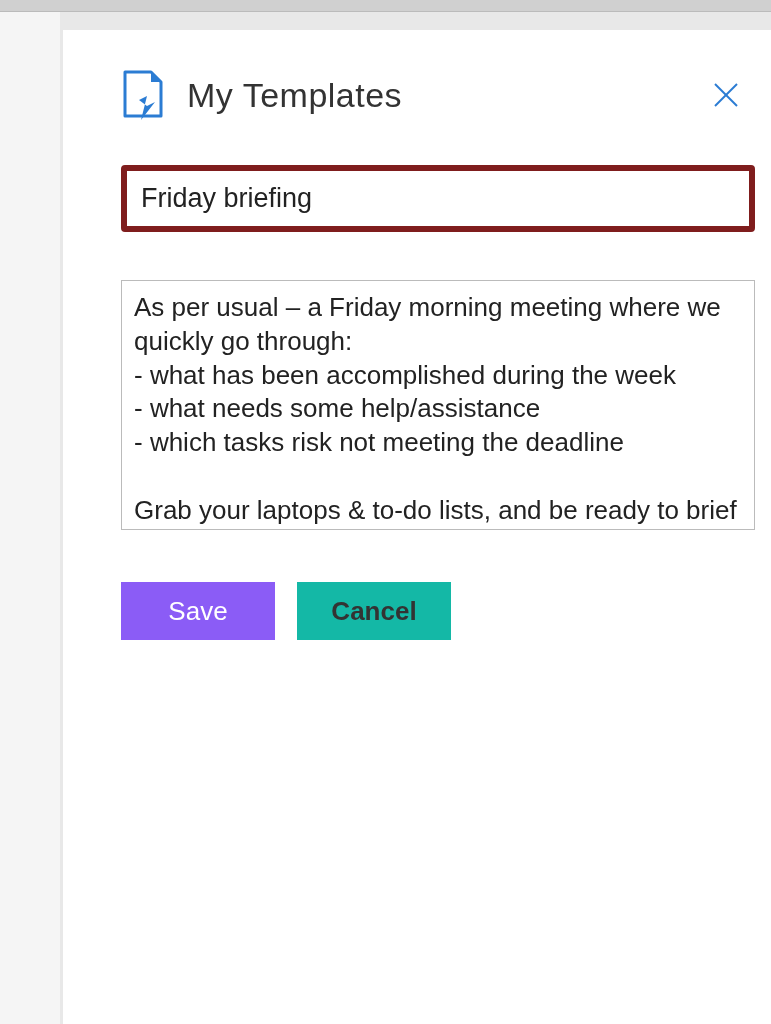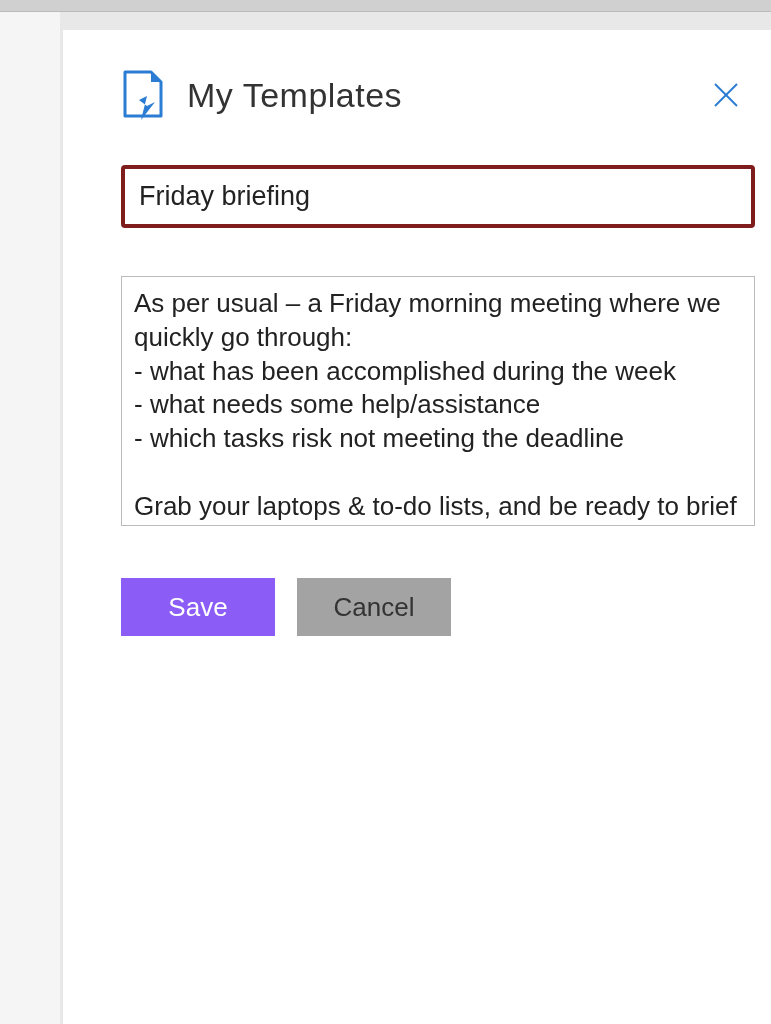--- a/index.html
+++ b/index.html
@@ -82,21 +82,21 @@
       align-items: center;
       justify-content: center;
       color: #106ebe;
       margin-right: 15px;
     }
     .title-input {
       width: 100%;
       padding: 12px 14px;
       font-size: 27px;
       font-family: inherit;
-      border: 4px solid #7f1d1d;
+      border: 6px solid #7f1d1d;
       border-radius: 4px;
       outline: none;
       color: #222;
       margin-bottom: 48px;
     }
     .body-textarea {
       width: 100%;
       height: 250px;
       padding: 10px 12px;
       font-size: 26px;
@@ -122,22 +122,23 @@
       cursor: pointer;
       display: flex;
       align-items: center;
       justify-content: center;
     }
     .btn-save {
       background: #8b5cf6;
       color: #ffffff;
     }
     .btn-cancel {
-      background: #a3a3a3;
+      background: #14b8a6;
       color: #333;
+      font-weight: bold;
     }
   </style>
 </head>
 <body>
 
 <div class="bg-sidebar"></div>
 <div class="bg-topbar"></div>
 <div class="grid-lines">
   <div></div>
     <div></div>

